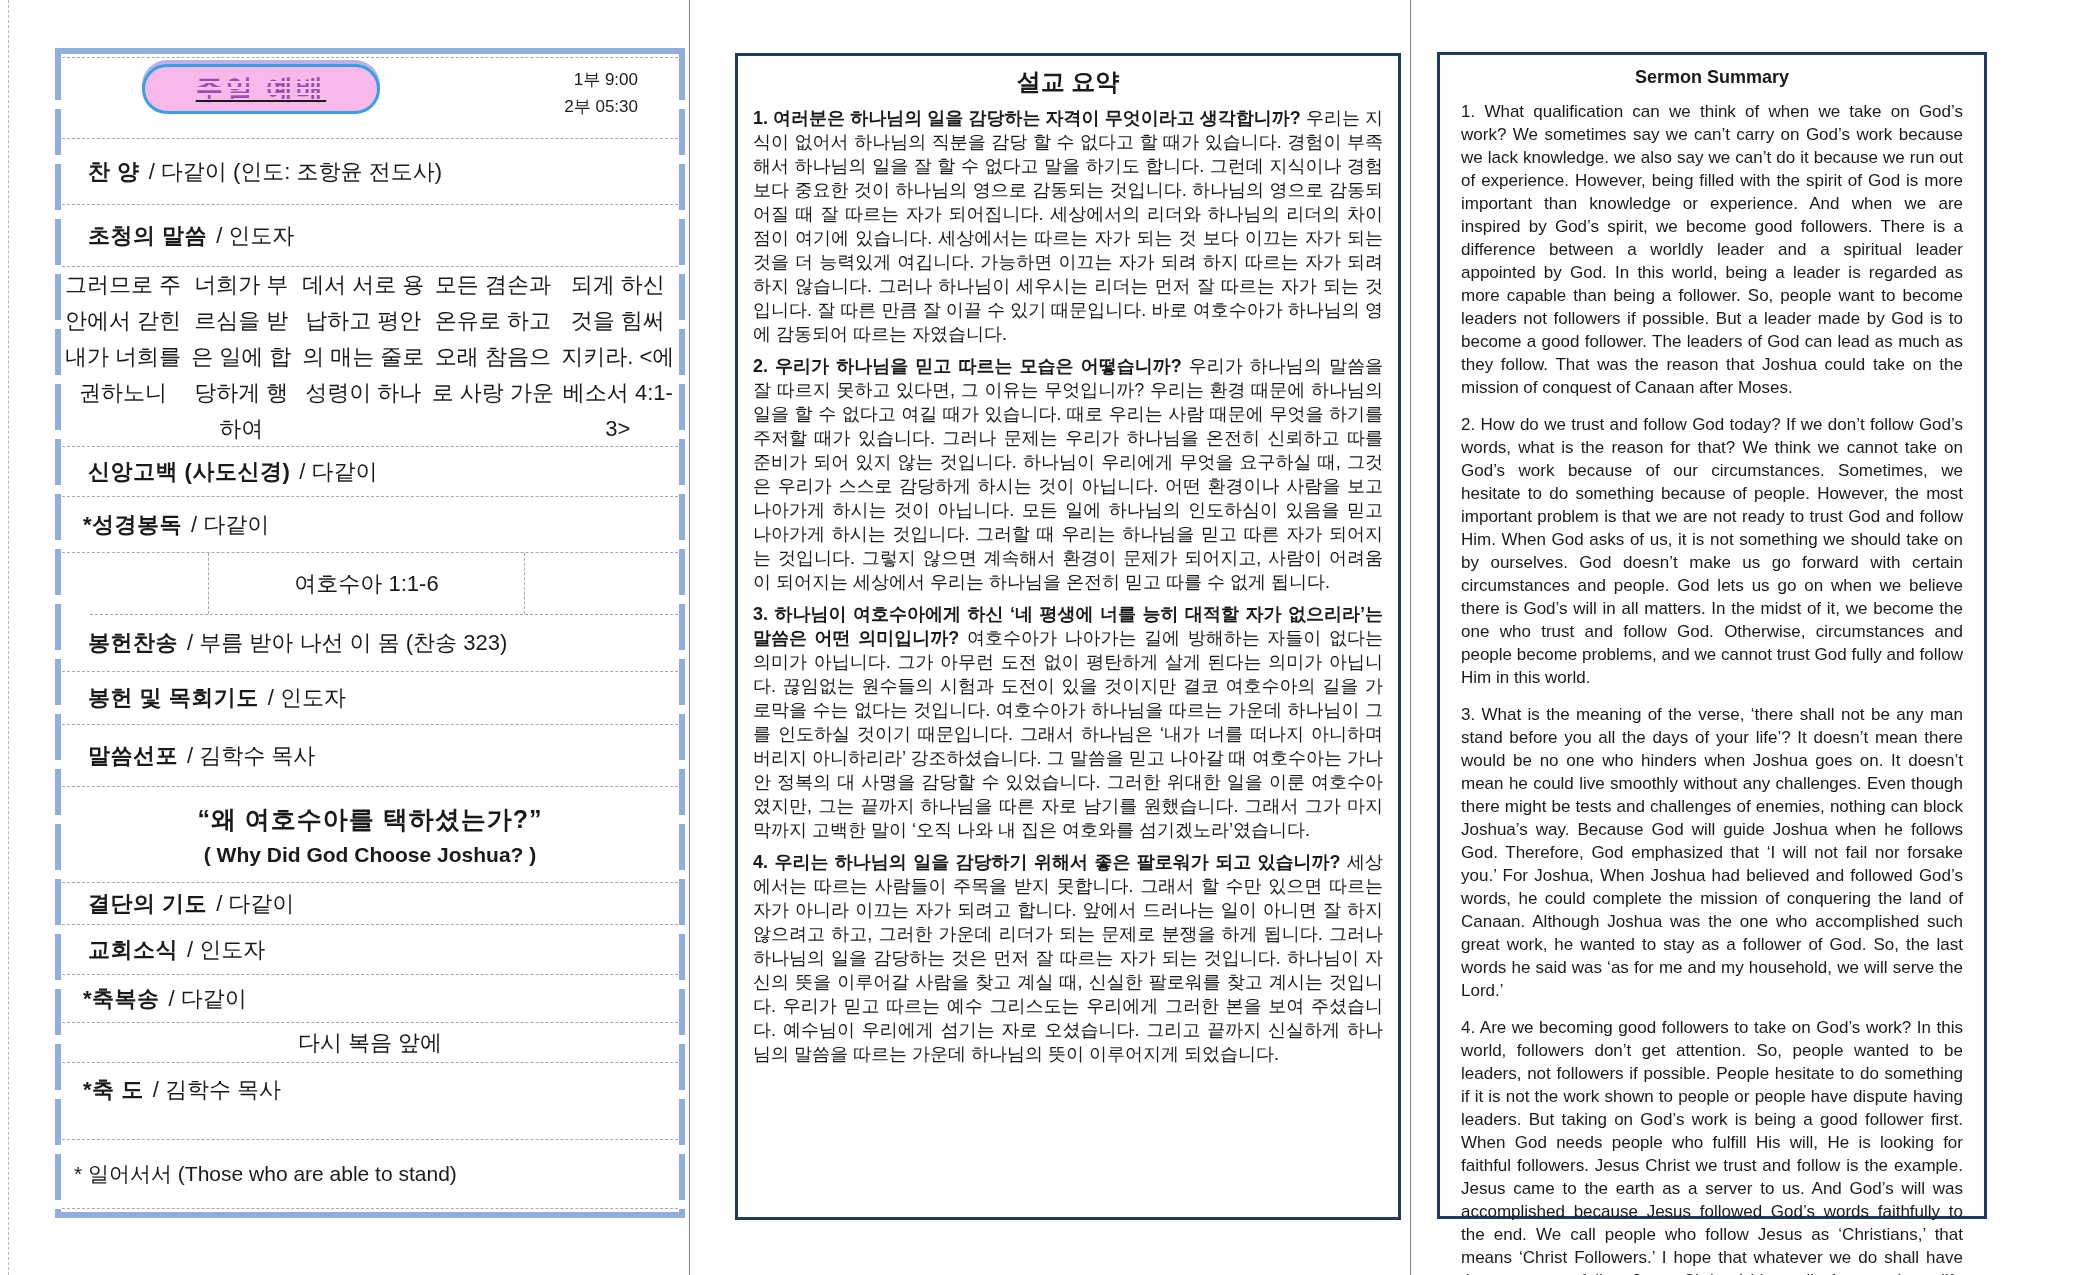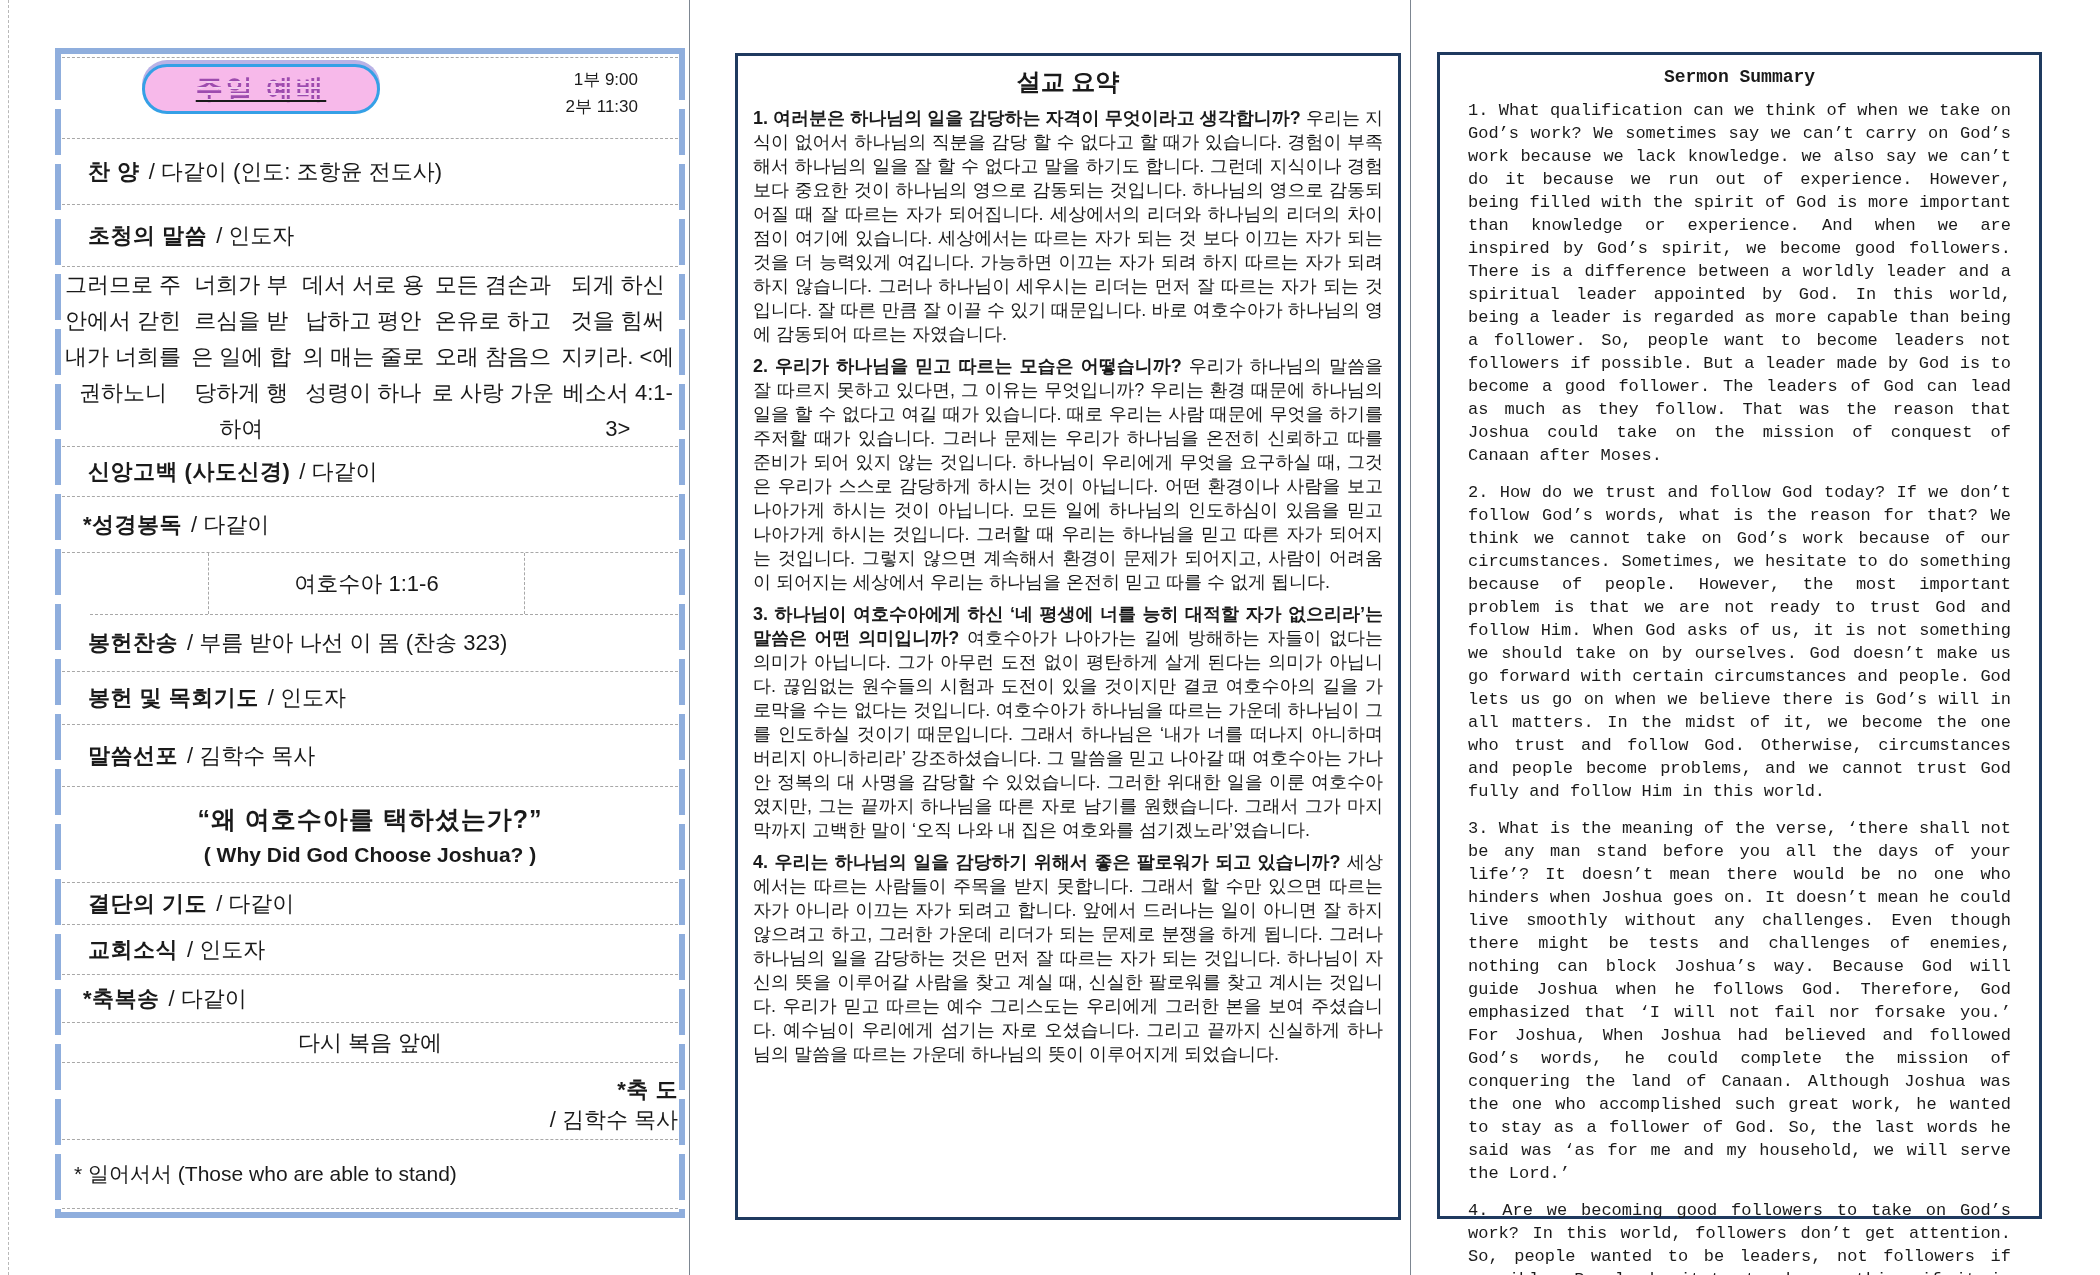--- a/index.html
+++ b/index.html
@@ -47,27 +47,27 @@
   .times{position:absolute;right:40px;top:8px;text-align:right;font-size:17px;line-height:27px;}
   .row.passage{display:flex;justify-content:flex-start;text-align:center;
     font-size:22px;line-height:36px;}
   .row.cellrow{display:flex;align-items:stretch;margin-left:28px;}
   .cell-mid{margin-left:118px;width:315px;border-left:1px dashed #a8a8a8;border-right:1px dashed #a8a8a8;
     display:flex;align-items:center;justify-content:center;font-size:22px;}
   .row.centerline{display:flex;align-items:center;justify-content:center;font-size:22px;}
   .row.sermon-title{display:flex;flex-direction:column;align-items:center;justify-content:center;gap:7px;}
   .st-ko{font-weight:bold;font-size:25px;letter-spacing:1px;}
   .st-en{font-weight:bold;font-size:21px;}
-  .row.tall{display:flex;align-items:flex-end;padding-top:12px;flex-direction:column;}
+  .row.tall{display:flex;align-items:flex-start;padding-top:12px;}
   .row.flexfill{flex:1;display:flex;align-items:center;font-size:21px;padding-left:12px;border-bottom:1px dashed #a8a8a8;}
 
   
   .panel-box{position:absolute;box-sizing:border-box;border:3px solid #1f3a5f;background:#fff;}
   .panel-mid{left:735px;top:53px;width:666px;height:1167px;padding:8px 15px 0;}
-  .panel-right{left:1437px;top:52px;width:605px;height:1167px;padding:10px 28px 0;font-family:Liberation Mono, monospace;}
+  .panel-right{left:1437px;top:52px;width:550px;height:1167px;padding:10px 21px 0;}
   .mid-title{text-align:center;font-weight:bold;font-size:24px;margin:2px 0 8px;}
   .right-title{text-align:center;font-weight:bold;font-size:18px;margin:2px 0 12px;}
   .panel-mid p{margin:0 0 8px;font-size:18px;line-height:24px;text-align:justify;}
   .panel-mid p strong{font-weight:bold;}
   .panel-right p{margin:0 0 14px;font-size:17px;line-height:23px;text-align:justify;}
 </style>
 </head>
 <body>
 
 <div class="guide dashed" style="left:8px"></div>
@@ -78,21 +78,21 @@
   <div class="strip strip-l"></div>
   <div class="strip strip-r"></div>
   <div class="rows">
 
     <div class="row header-row" style="height:82px">
       <div class="oval">
         <span class="oval-text">주일 예배</span>
       </div>
       <div class="times">
         <div>1부 9:00</div>
-        <div>2부 11:30</div>
+        <div>2부 05:30</div>
       </div>
     </div>
 
     <div class="row item" style="height:66px">
       <span class="lbl">찬 양</span>
       <span class="val">/ 다같이 (인도: 조항윤 전도사)</span>
     </div>
 
     <div class="row item" style="height:62px">
       <span class="lbl">초청의 말씀</span>

